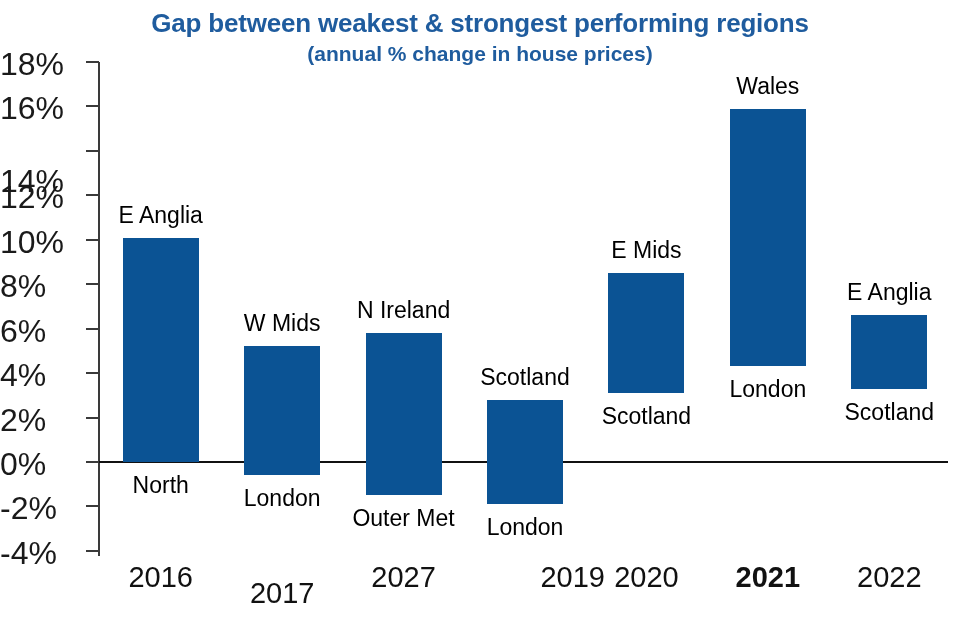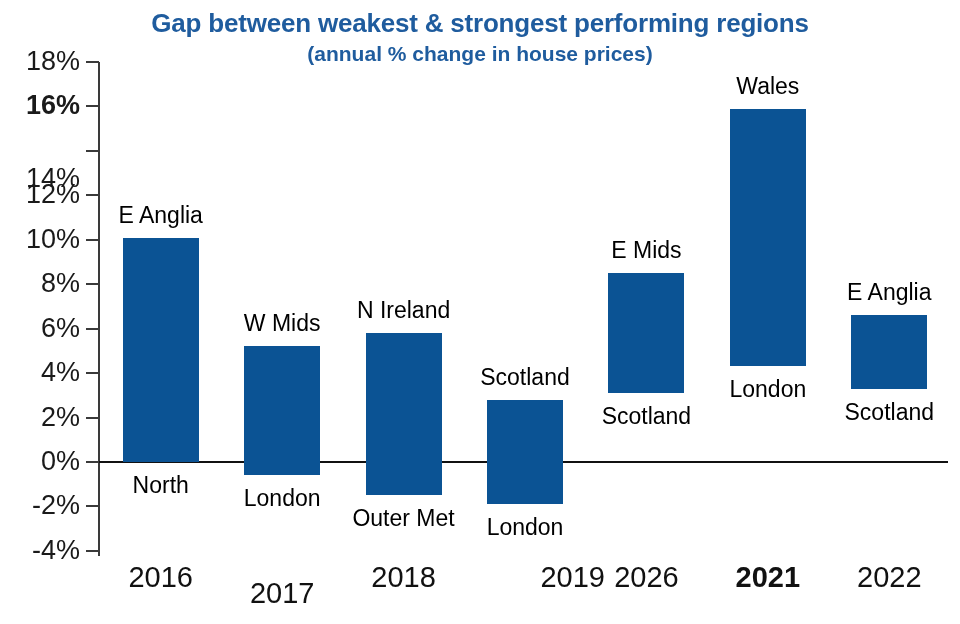--- a/index.html
+++ b/index.html
@@ -64,22 +64,21 @@
     position: absolute;
     left: 86px;
     width: 13px;
     height: 2px;
     background: #3a3a3a;
   }
   .y-tick-label {
     position: absolute;
     right: 0;
     width: 80px;
-    text-align: right;
-    font-size: 27px;
+    font-size: 32px;
     color: #1a1a1a;
     line-height: 1;
   }
 
   
   #zero-line {
     position: absolute;
     left: 98px;
     top: 461px;
     width: 850px;
@@ -123,27 +122,27 @@
 
   <div id="plot-area">
 
     <div id="y-axis-line"></div>
     <div id="zero-line"></div>
 
     <div id="y-ticks">
         <div class="y-tick-mark" style="top: 61px;"></div>
         <div class="y-tick-label" style="position: absolute; left: 0px; top: 48px;">18%</div>
         <div class="y-tick-mark" style="top: 105.444px;"></div>
-        <div class="y-tick-label" style="position: absolute; left: 0px; top: 92.4444px; font-weight: bold;">16%</div>
+        <div class="y-tick-label" style="position: absolute; left: 0px; top: 92.4444px;">16%</div>
         <div class="y-tick-mark" style="top: 149.889px;"></div>
         <div class="y-tick-label" style="position: absolute; left: 0px; top: 136.889px; margin-top: 28px;">14%</div>
         <div class="y-tick-mark" style="top: 194.333px;"></div>
         <div class="y-tick-label" style="position: absolute; left: 0px; top: 181.333px;">12%</div>
         <div class="y-tick-mark" style="top: 238.778px;"></div>
-        <div class="y-tick-label" style="position: absolute; left: 0px; top: 225.778px; padding-left: 24px;">10%</div>
+        <div class="y-tick-label" style="position: absolute; left: 0px; top: 225.778px;">10%</div>
         <div class="y-tick-mark" style="top: 283.222px;"></div>
         <div class="y-tick-label" style="position: absolute; left: 0px; top: 270.222px;">8%</div>
         <div class="y-tick-mark" style="top: 327.667px;"></div>
         <div class="y-tick-label" style="position: absolute; left: 0px; top: 314.667px;">6%</div>
         <div class="y-tick-mark" style="top: 372.111px;"></div>
         <div class="y-tick-label" style="position: absolute; left: 0px; top: 359.111px;">4%</div>
         <div class="y-tick-mark" style="top: 416.556px;"></div>
         <div class="y-tick-label" style="position: absolute; left: 0px; top: 403.556px;">2%</div>
         <div class="y-tick-mark" style="top: 461px;"></div>
         <div class="y-tick-label" style="position: absolute; left: 0px; top: 448px;">0%</div>
@@ -171,21 +170,21 @@
         <div class="bar" style="left: 729.857px; top: 108.667px; width: 76px; height: 257.778px; background: rgb(11, 83, 148);"></div>
         <div class="bar-top-label" style="left: 657.857px; width: 220px; top: 74.6667px;">Wales</div>
         <div class="bar-bottom-label" style="left: 657.857px; width: 220px; top: 378.444px;">London</div>
         <div class="bar" style="left: 851.286px; top: 315.333px; width: 76px; height: 73.3333px; background: rgb(11, 83, 148);"></div>
         <div class="bar-top-label" style="left: 779.286px; width: 220px; top: 281.333px;">E Anglia</div>
         <div class="bar-bottom-label" style="left: 779.286px; width: 220px; top: 400.667px;">Scotland</div>
       </div>
     <div id="x-ticks">
         <div class="x-tick-label" style="left: 80.7143px; width: 160px;">2016</div>
         <div class="x-tick-label" style="left: 202.143px; width: 160px; margin-top: 16px;">2017</div>
-        <div class="x-tick-label" style="left: 323.571px; width: 160px;">2018</div>
+        <div class="x-tick-label" style="left: 323.571px; width: 160px;">2027</div>
         <div class="x-tick-label" style="left: 445px; width: 160px; text-align: right;">2019</div>
-        <div class="x-tick-label" style="left: 566.429px; width: 160px;">2026</div>
+        <div class="x-tick-label" style="left: 566.429px; width: 160px;">2020</div>
         <div class="x-tick-label" style="left: 687.857px; width: 160px; font-weight: bold;">2021</div>
         <div class="x-tick-label" style="left: 809.286px; width: 160px;">2022</div>
       </div>
 
   </div>
 </div>
 
 </body></html>

